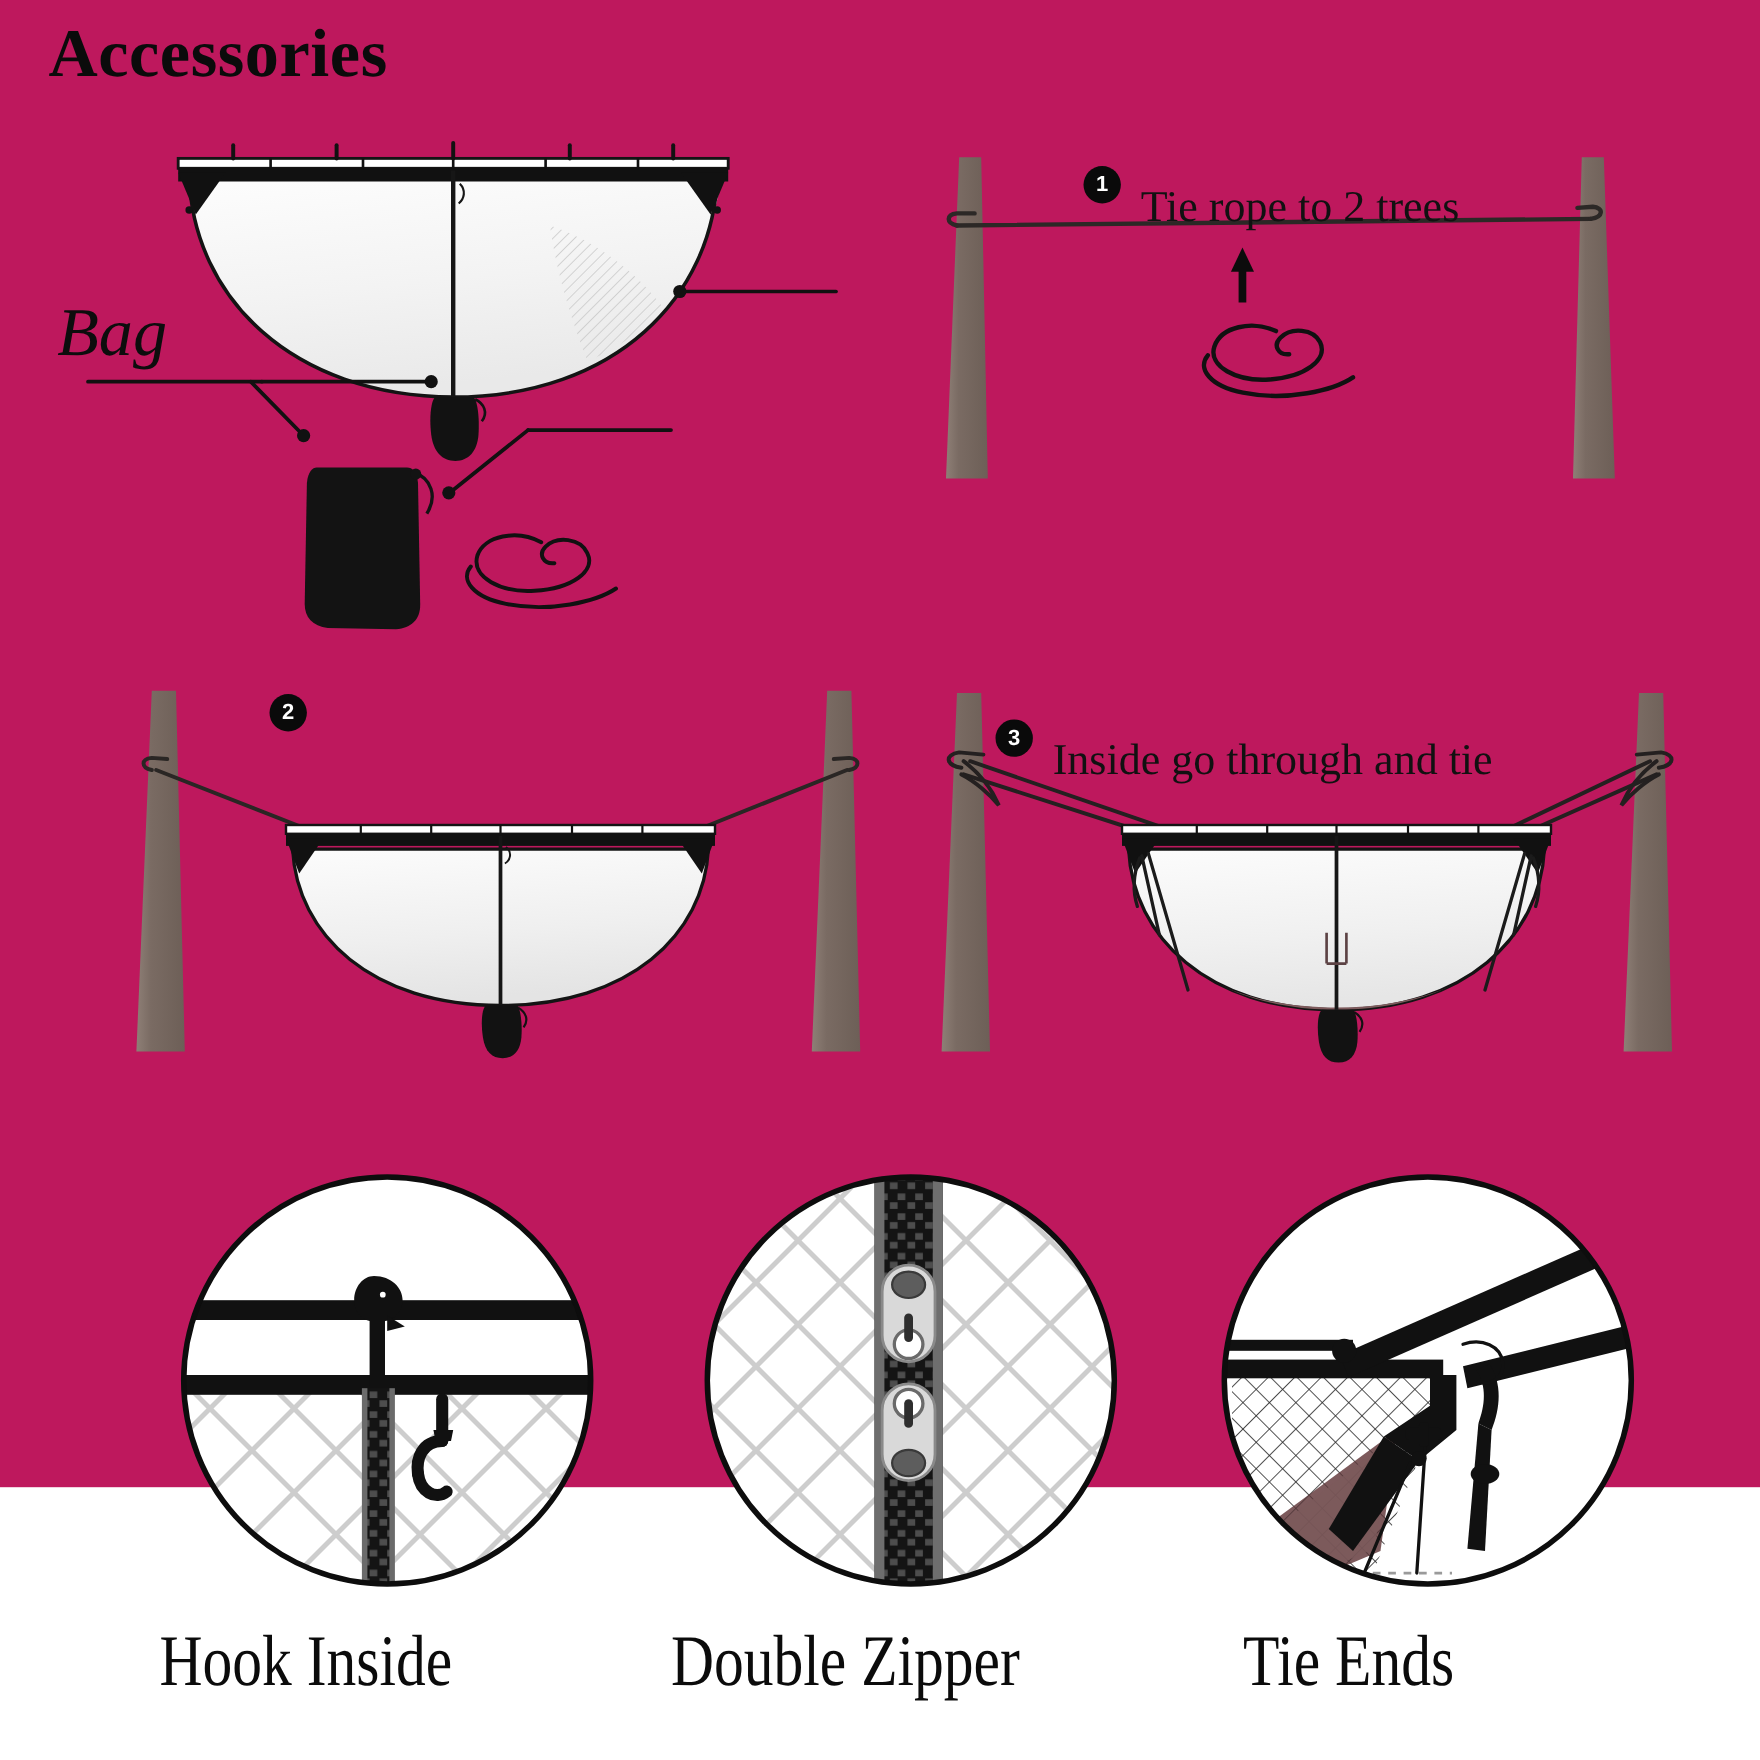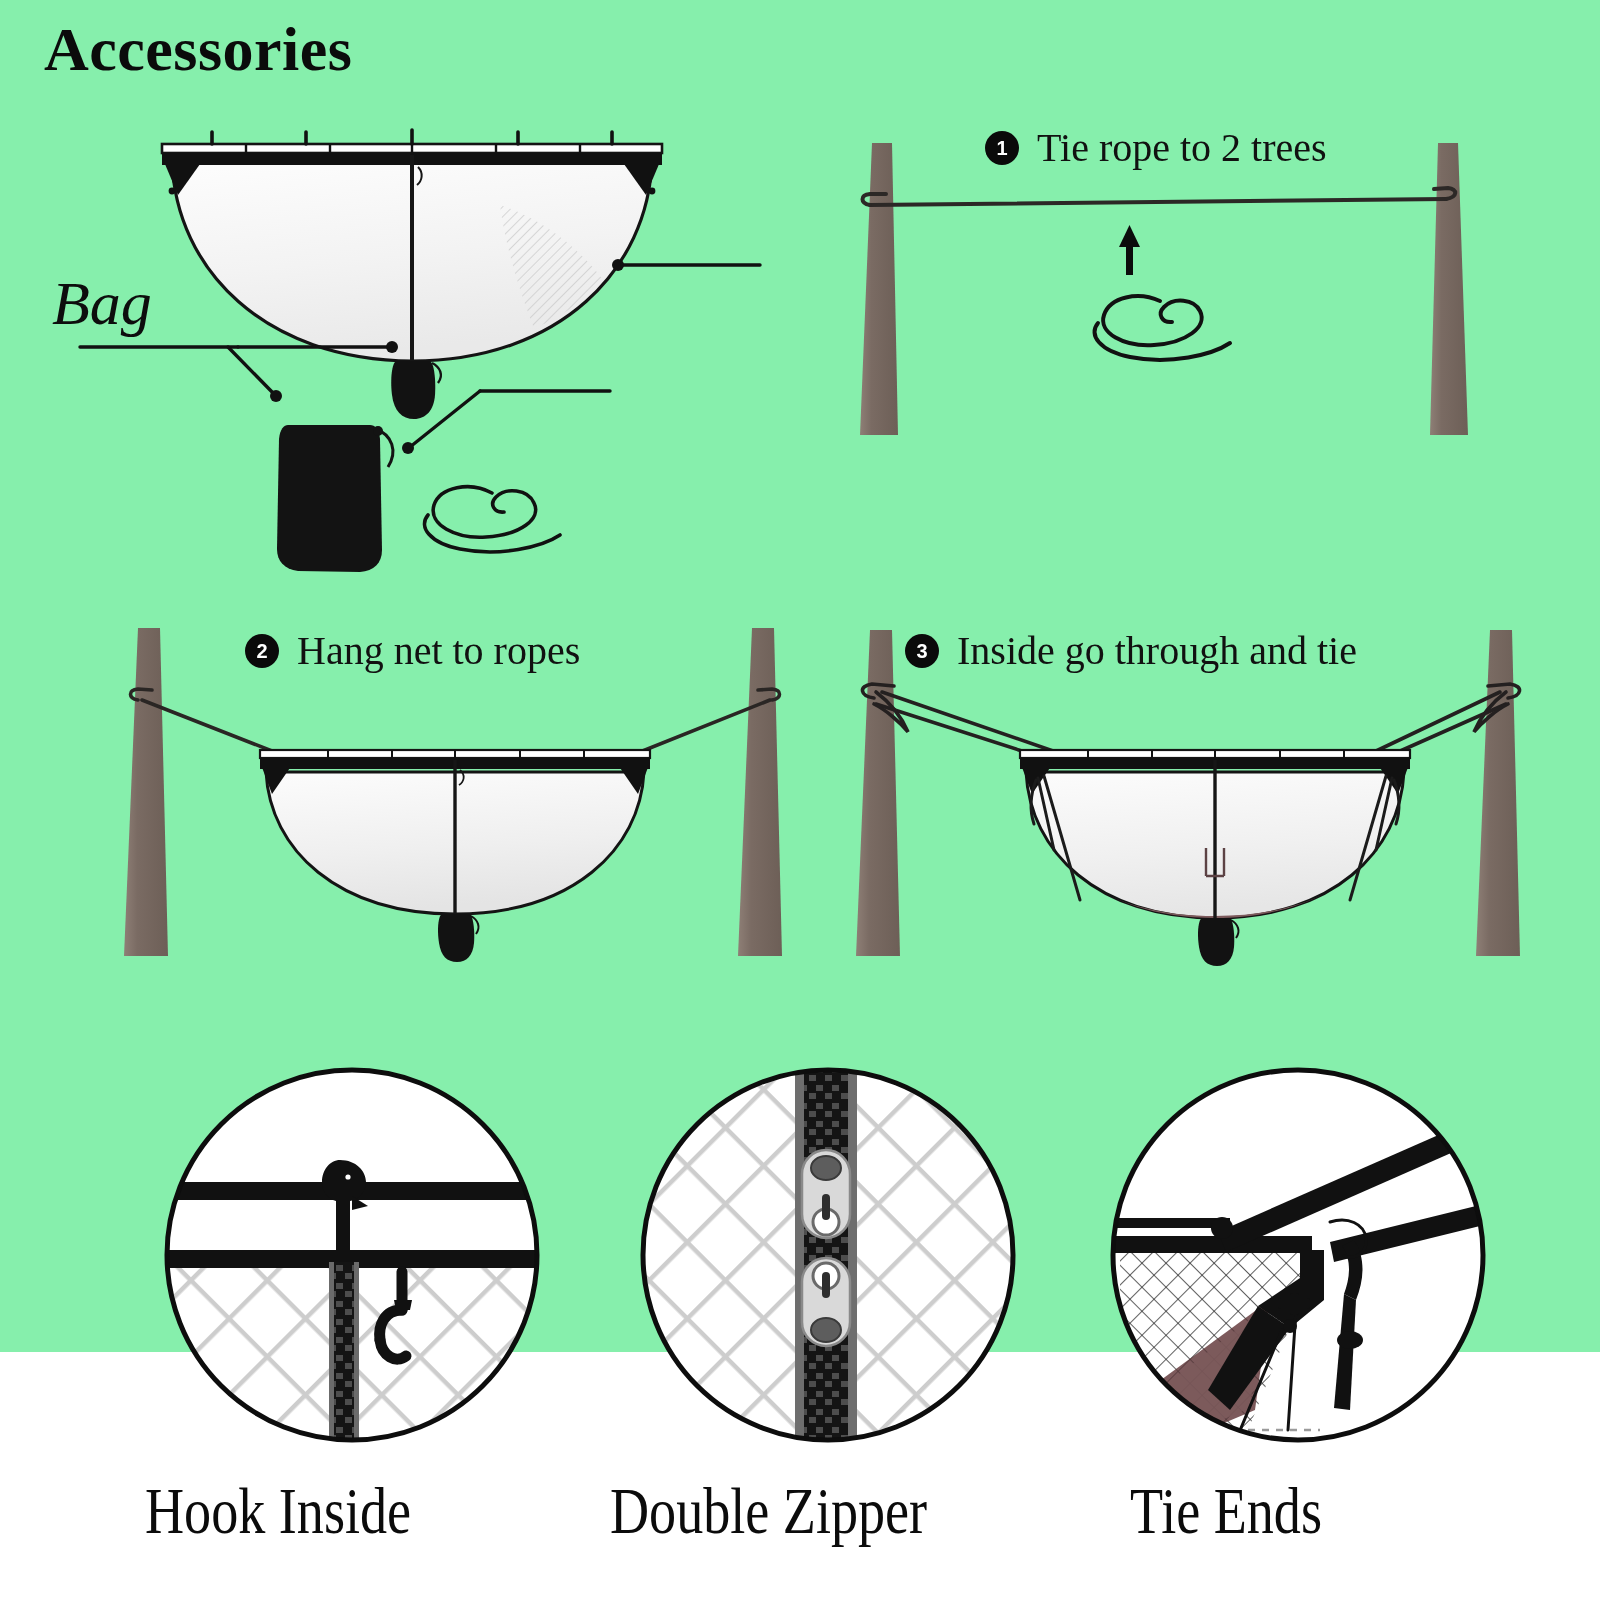--- a/index.html
+++ b/index.html
@@ -4,21 +4,21 @@
 <title>Accessories</title>
 <style>
   html,body{margin:0;padding:0;background:#ffffff;}
   body{
     width:1600px;height:1600px;
     font-family:"Liberation Serif","DejaVu Serif",serif;
     color:#111;
     overflow:hidden;
     position:relative;
   }
-  #stage{position:relative;width:1600px;height:1352px;background:#86efac;}
+  #stage{position:relative;width:1600px;height:1352px;background:#be185d;}
 
   
   #page-title{
     position:absolute;left:44px;top:18px;
     font-size:62px;font-weight:bold;
     letter-spacing:0.5px;
     font-family:"Liberation Serif","DejaVu Serif",serif;
     color:#0b0b0b;
     line-height:1;
     white-space:nowrap;
@@ -60,20 +60,21 @@
     display:flex;align-items:center;justify-content:center;
     flex:0 0 auto;
     line-height:1;
   }
   .step-text{
     margin-left:18px;
     font-size:40px;
     font-family:"Liberation Serif","DejaVu Serif",serif;
     color:#111;
     line-height:1;
+    margin-top:40px;
   }
   #head-step1{left:985px;top:128px;}
   #head-step2{left:245px;top:631px;}
   #head-step3{left:905px;top:631px;}
 
   .detail-caption{
     position:absolute;
     font-size:66px;
     font-family:"Liberation Serif","DejaVu Serif",serif;
     color:#0b0b0b;
@@ -471,21 +472,20 @@
 
   <div class="big-label" id="label-bag">Bag</div>
 
   <div class="step-head" id="head-step1">
     <div class="step-badge">1</div>
     <div class="step-text">Tie rope to 2 trees</div>
   </div>
 
   <div class="step-head" id="head-step2">
     <div class="step-badge">2</div>
-    <div class="step-text">Hang net to ropes</div>
   </div>
 
   <div class="step-head" id="head-step3">
     <div class="step-badge">3</div>
     <div class="step-text">Inside go through and tie</div>
   </div>
 
   <div class="detail-caption" id="cap-hook">Hook Inside</div>
   <div class="detail-caption" id="cap-zip">Double Zipper</div>
   <div class="detail-caption" id="cap-tie">Tie Ends</div>

